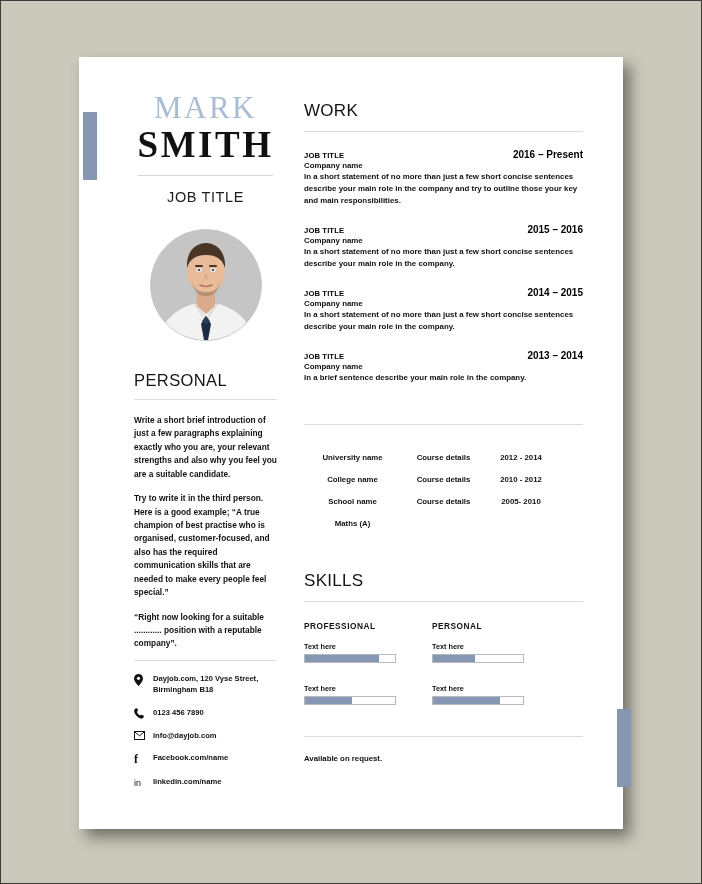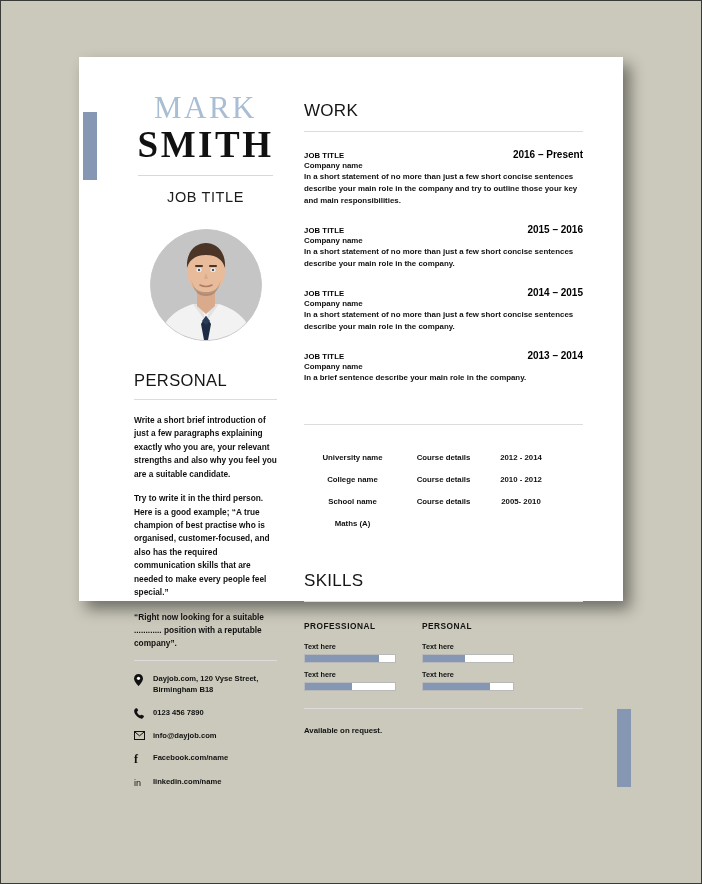--- a/index.html
+++ b/index.html
@@ -13,21 +13,21 @@
   #canvas{
     position:absolute;inset:0;
     border:1px solid #3a3a36;
     box-sizing:border-box;
     background:#cbc9bb;
   }
   
   #page{
     position:absolute;
     left:78px;top:56px;
-    width:544px;height:544px;
+    width:544px;height:772px;
     background:#ffffff;
     box-shadow:7px 8px 14px rgba(0,0,0,0.45);
     box-sizing:border-box;
   }
   
   .accent-left{
     position:absolute;left:4px;top:55px;
     width:14px;height:68px;
     background:#8697b3;
   }
@@ -113,27 +113,27 @@
   .job-desc{font-size:7.9px;color:#111;line-height:1.52;margin-top:1px;font-weight:bold;}
 
   
   .edu-table{margin-top:28px;text-align:center;}
   .edu-row{display:flex;margin-bottom:13px;font-size:7.8px;color:#111;font-weight:bold;}
   .edu-c1{width:97px;}
   .edu-c2{width:85px;}
   .edu-c3{width:70px;}
 
   
-  .skills-wrap{display:flex;margin-top:19px;gap:26px;}
+  .skills-wrap{display:flex;margin-top:19px;gap:36px;}
   .skill-col{width:92px;}
   .skill-col-head{
     font-size:8.3px;letter-spacing:0.5px;
     color:#111;font-weight:bold;margin-bottom:11px;
   }
-  .skill{margin-bottom:7px;}
+  .skill{margin-bottom:21px;}
   .skill-label{font-size:7.3px;color:#111;font-weight:bold;margin-bottom:3px;}
   .bar{
     height:9px;border:1px solid #b9b9b9;background:#fff;
     box-sizing:border-box;position:relative;
   }
   .bar-fill{height:100%;background:#8697b3;}
 
   .ref-text{font-size:7.8px;color:#111;font-weight:bold;margin-top:17px;}
 </style>
 </head>

